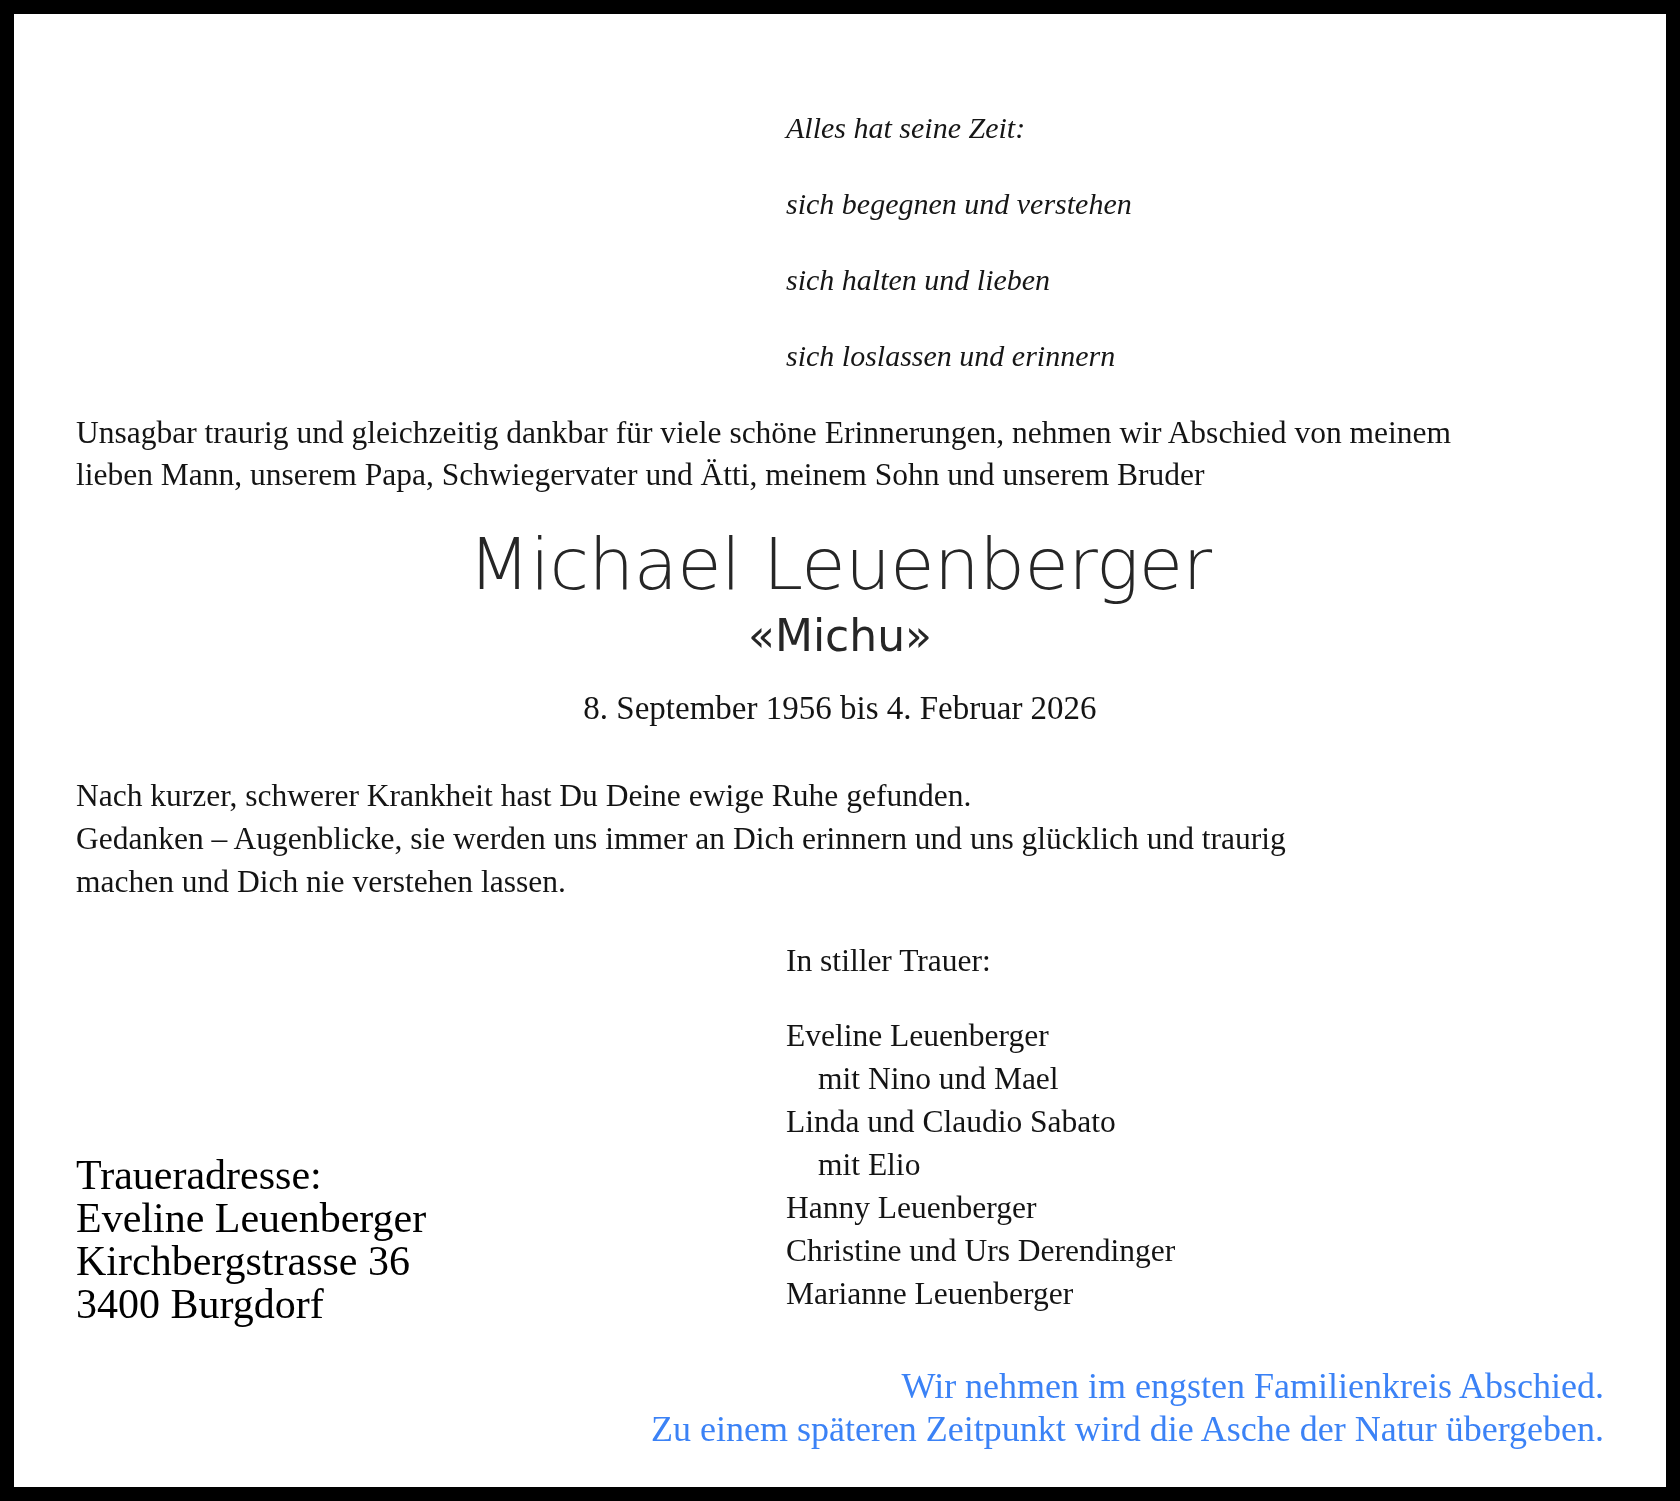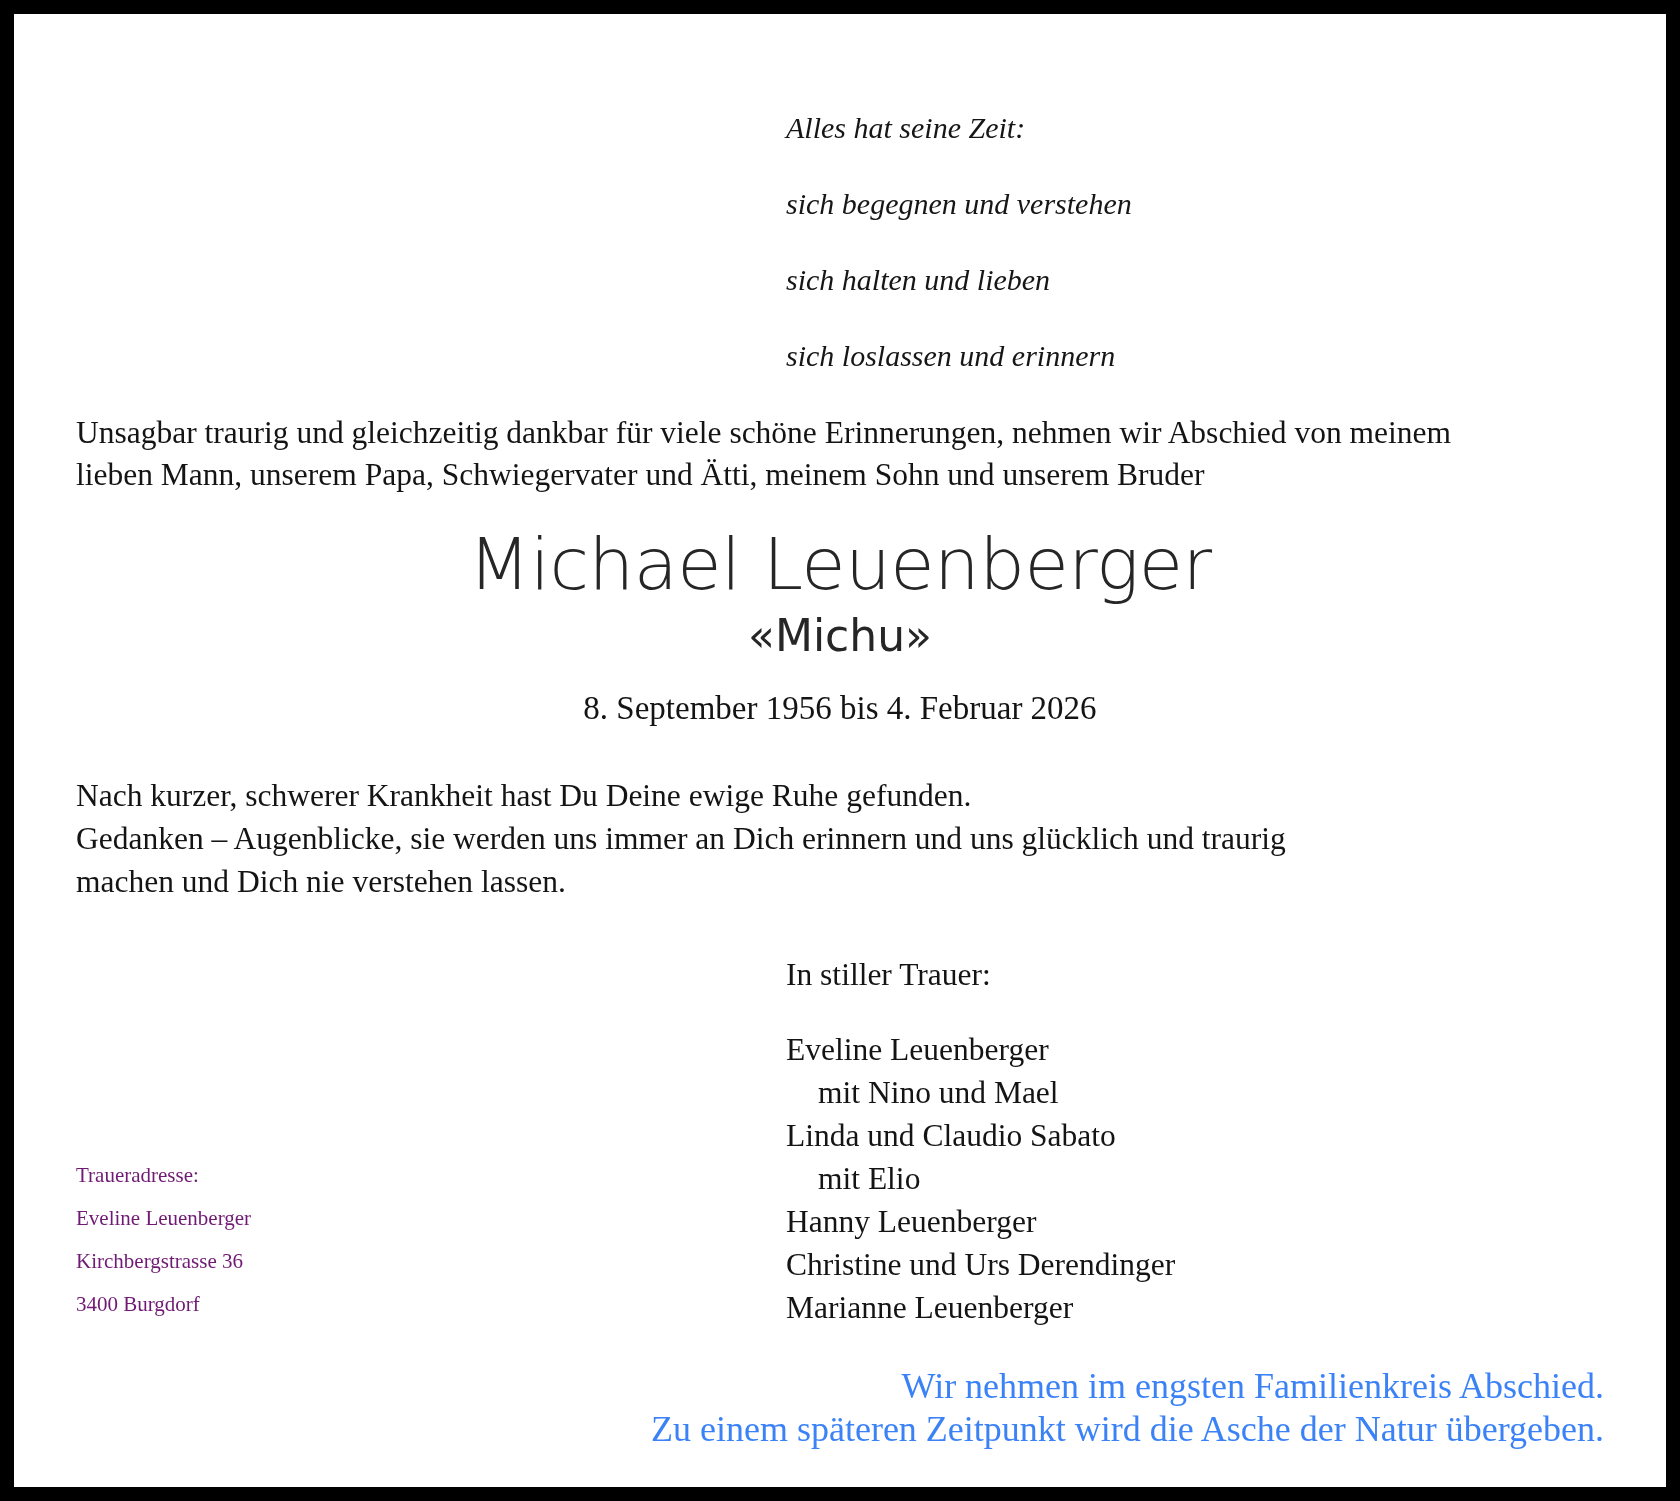--- a/index.html
+++ b/index.html
@@ -120,39 +120,38 @@
   }
 
   .mourners {
     position: absolute;
     left: 710px;
     top: 0;
     font-size: 31.5px;
     line-height: 43px;
     color: #141414;
     white-space: nowrap;
-    margin-top: 14px;
   }
   .mourners-heading {
     margin: 0 0 32px 0;
   }
   .mourner-line {
     display: block;
   }
   .mourner-line.indent {
     padding-left: 32px;
   }
 
   .address {
     position: absolute;
     left: 0;
     top: 215px;
-    font-size: 21px;
-    line-height: 43px;
-    color: #701a75;
+    font-size: 42px;
+    line-height: 43px;
+    color: #000000;
     white-space: nowrap;
     font-family: Liberation Serif, serif;
   }
   .address-line { display: block; }
 
   
   .closing {
     margin-top: 6px;
     font-size: 36px;
     line-height: 43px;

